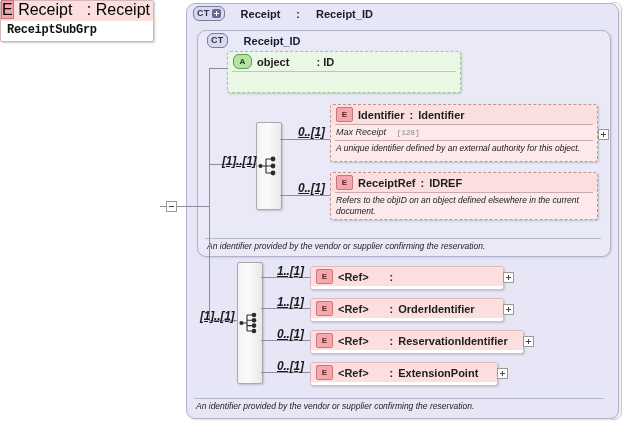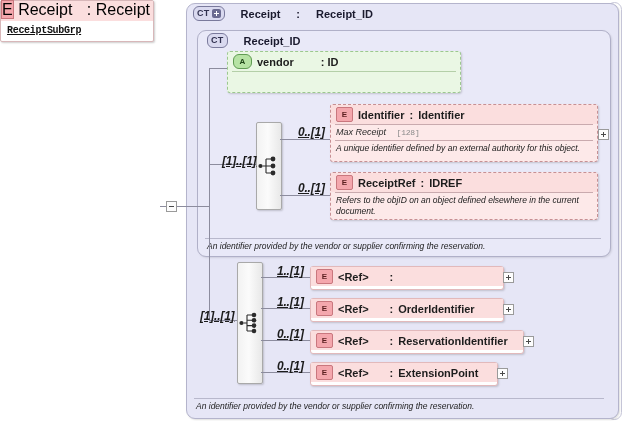--- a/index.html
+++ b/index.html
@@ -62,22 +62,22 @@
   .n-ref .badge{background:#f4a7ad;border:1px solid #c9777e;}
   .ref-lbl{font-size:11px;font-weight:bold;color:#1d1d1d;}
   .ref-type{font-size:11px;font-weight:bold;color:#1d1d1d;}
 
   
   #root-node{left:8px;top:186px;width:152px;height:40px;background:#fff;
      border:1px solid #d8b7b9;border-radius:2px;box-shadow:1px 1px 2px rgba(0,0,0,.2);}
   #root-node .hdr{background:#fbdede;height:20px;}
   #root-node .sgrow{display:flex;align-items:center;height:18px;padding:0 6px;gap:8px;background:#fff;}
   #root-node .sg-lbl{font-size:9px;font-style:italic;color:#1d1d1d;}
-  #root-node .sg-val{font-size:10px;font-weight:bold;color:#111;
-     font-family:"Liberation Mono","DejaVu Sans Mono",monospace;letter-spacing:-.3px;text-decoration:underline;}
+  #root-node .sg-val{font-size:12px;font-weight:bold;color:#111;
+     font-family:"Liberation Mono","DejaVu Sans Mono",monospace;letter-spacing:-.3px;}
   #root-node .sep{background:#d8b7b9;}
 
   
   .comp{position:absolute;border:1px solid #a9a9a9;border-radius:2px;
      background:linear-gradient(to right,#f2f2f2 0%,#fbfbfb 45%,#e8e8e8 100%);
      box-shadow:1px 1px 2px rgba(0,0,0,.18);}
   .comp svg{position:absolute;left:50%;top:50%;transform:translate(-50%,-50%);}
 
   
   .expander{position:absolute;width:11px;height:11px;background:#fdfdfd;
@@ -132,21 +132,21 @@
 <div class="expander" style="left:166px;top:201px;"></div>
 <div class="ln lnh" style="left:177px;top:206px;width:32px;"></div>
 
 <div class="ln lnv" style="left:209px;top:68px;height:139px;"></div>
 <div class="ln lnh" style="left:209px;top:68px;width:18px;"></div>
 <div class="ln lnh" style="left:209px;top:164px;width:47px;"></div>
 
 <div class="node n-attr" style="left:227px;top:51px;width:232px;height:40px;">
   <div class="hdr">
     <span class="badge">A</span>
-    <span class="nm">vendor</span>
+    <span class="nm">object</span>
     <span class="nm" style="margin-left:22px;">: ID</span>
   </div>
   <div class="sep"></div>
 </div>
 
 <div class="comp" style="left:256px;top:122px;width:24px;height:86px;">
   <svg width="22" height="22" viewBox="0 0 22 22">
     <circle cx="2.5" cy="11" r="2.1" fill="#2b2b2b"></circle>
     <path d="M4.6 11 H8 M8 4 V18 M8 4 H13 M8 11 H13 M8 18 H13" stroke="#2b2b2b" stroke-width="1.1" fill="none"></path>
     <circle cx="15" cy="4" r="2.4" fill="#2b2b2b"></circle>

